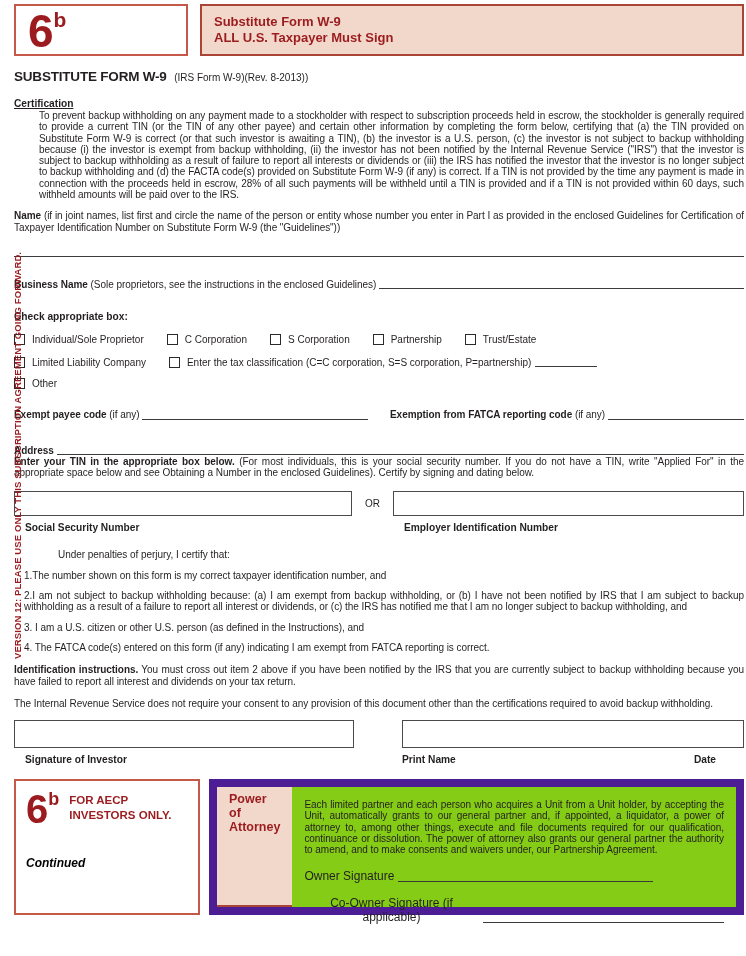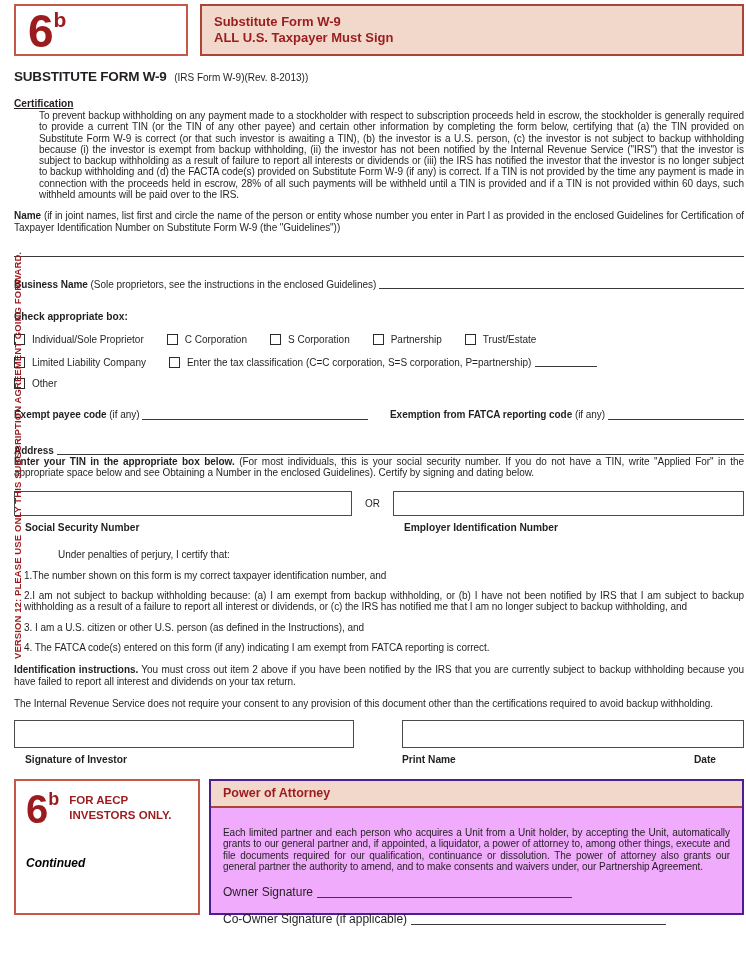--- a/index.html
+++ b/index.html
@@ -87,23 +87,23 @@
   .pr28 { padding-right:28px; }
 
   
   .footer { display:flex; gap:9px; margin-top:14px; height:136px; }
   .f-left { width:186px; border:2px solid #c4594a; background:#fff; padding:6px 10px; }
   .f-left-top { display:flex; }
   .f-num { font-size:40px; font-weight:bold; color:#9b1b1e; line-height:44px; }
   .f-sup { font-size:18px; font-weight:bold; color:#9b1b1e; margin-top:2px; }
   .f-for { font-size:11.5px; font-weight:bold; color:#9b1b1e; line-height:15px; margin:6px 0 0 10px; }
   .continued { font-size:12px; font-weight:bold; font-style:italic; color:#000000; margin-top:25px; }
-  .f-right { flex:1; border:2px solid #4c1d95; background:#f0abfc; display:flex; flex-direction:column; }
+  .f-right { flex:1; border:8px solid #4c1d95; background:#84cc16; display:flex; }
   .poa-head { background:#f2d8cb; border-bottom:2px solid #aa4437; padding:5px 12px 6px; font-size:12.5px; font-weight:bold; color:#9b1b1e; }
-  .poa-body { padding:19px 12px 0; }
+  .poa-body { padding:12px 12px 0; }
   .poa-sig { display:flex; align-items:baseline; margin-top:13px; font-size:12px;text-align:center; }
   .poa-line { width:255px; border-bottom:1px solid #3a3a3a; height:1px; align-self:flex-end; margin:0 0 1px 4px; }
 </style>
 </head>
 <body>
 
 <div class="page">
 
   <div class="vnote">VERSION 12: PLEASE USE ONLY THIS SUBSCRIPTION AGREEMENT GOING FORWARD.</div>
 

